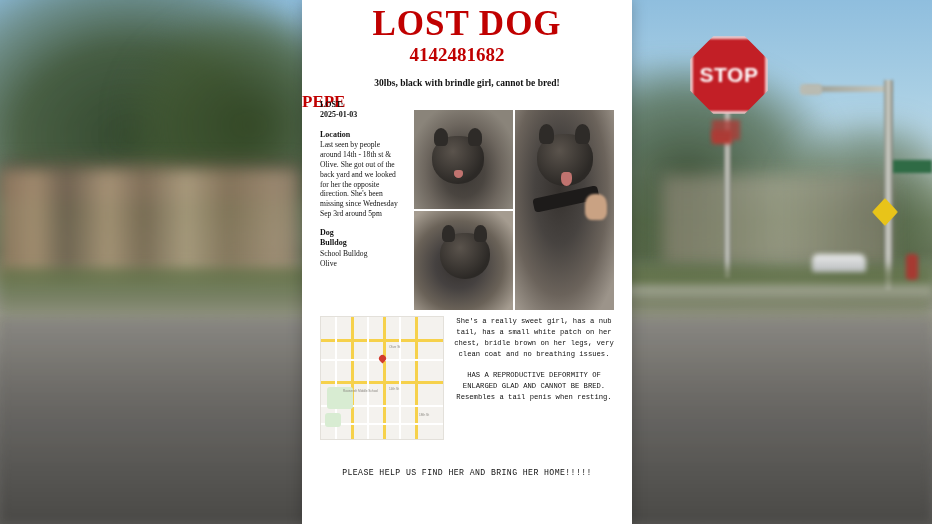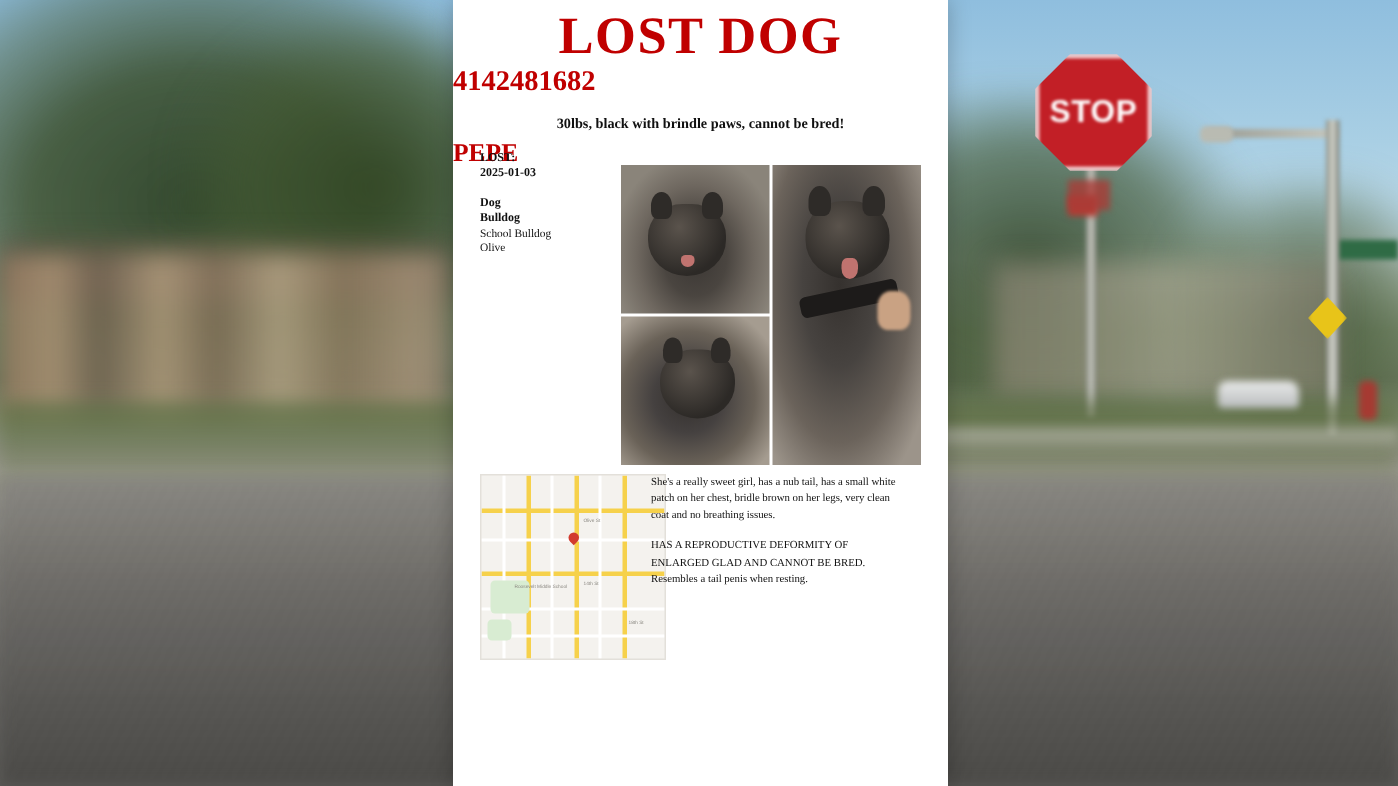--- a/index.html
+++ b/index.html
@@ -250,21 +250,21 @@
     color: #c00000;
     font-family: "Liberation Serif", serif;
     font-weight: bold;
     font-size: 35px;
     letter-spacing: 1px;
   }
   .phone {
     position: absolute;
     left: 0; top: 44px;
     width: 310px;
-    text-align: left;
+    text-align: center;
     color: #c00000;
     font-family: "Liberation Serif", serif;
     font-weight: bold;
     font-size: 19px;
   }
   .tagline {
     position: absolute;
     left: 0; top: 78px;
     width: 330px;
     text-align: center;
@@ -391,26 +391,27 @@
   .map-lbl {
     position: absolute;
     font-family: "Liberation Sans", sans-serif;
     font-size: 3.2px;
     color: #8a8780;
   }
 
   
   .desc {
     position: absolute;
-    left: 132px; top: 316px;
+    left: 150px; top: 316px;
     width: 164px;
     color: #111;
-    font-family: Liberation Serif, serif;
+    font-family: Liberation Mono, monospace;
     font-size: 7.2px;
     line-height: 1.55;
+    text-align: center;
   }
   .desc p { margin: 0 0 9px 0; }
 
   .footer {
     position: absolute;
     left: 0; top: 468px;
     width: 330px;
     text-align: center;
     color: #111;
     font-family: "Liberation Mono", monospace;
@@ -447,27 +448,31 @@
   <div class="hydrant"></div>
   <div class="curb"></div>
   <div class="road"></div>
   <div class="road-grain"></div>
 
   <div class="flyer">
     <div class="flyer-inner">
 
       <div class="lost-dog-title">LOST DOG</div>
       <div class="phone">4142481682</div>
-      <div class="tagline">30lbs, black with brindle paws, cannot be bred!</div>
+      <div class="tagline">30lbs, black with brindle girl, cannot be bred!</div>
       <div class="dog-name">PEPE</div>
 
       <div class="left-col">
         <div class="blk">
           <p class="lbl">LOST:</p>
           <p class="lbl">2025-01-03</p>
+        </div>
+        <div class="blk">
+          <p class="lbl">Location</p>
+          <p>Last seen by people around 14th - 18th st &amp; Olive. She got out of the back yard and we looked for her the opposite direction. She's been missing since Wednesday Sep 3rd around 5pm</p>
         </div>
         <div class="blk">
           <p class="lbl">Dog</p>
           <p class="lbl">Bulldog</p>
           <p>School Bulldog</p>
           <p>Olive</p>
         </div>
       </div>
 
       <div class="photos">
@@ -511,17 +516,18 @@
         <div class="map-lbl" style="left:68px; top:28px;">Olive St</div>
         <div class="map-lbl" style="left:68px; top:70px;">14th St</div>
         <div class="map-lbl" style="left:98px; top:96px;">18th St</div>
       </div>
 
       <div class="desc">
         <p>She's a really sweet girl, has a nub tail, has a small white patch on her chest, bridle brown on her legs, very clean coat and no breathing issues.</p>
         <p>HAS A REPRODUCTIVE DEFORMITY OF ENLARGED GLAD AND CANNOT BE BRED. Resembles a tail penis when resting.</p>
       </div>
 
+      <div class="footer">PLEASE HELP US FIND HER AND BRING HER HOME!!!!!</div>
 
     </div>
   </div>
 
 </div>
 
 </body></html>

